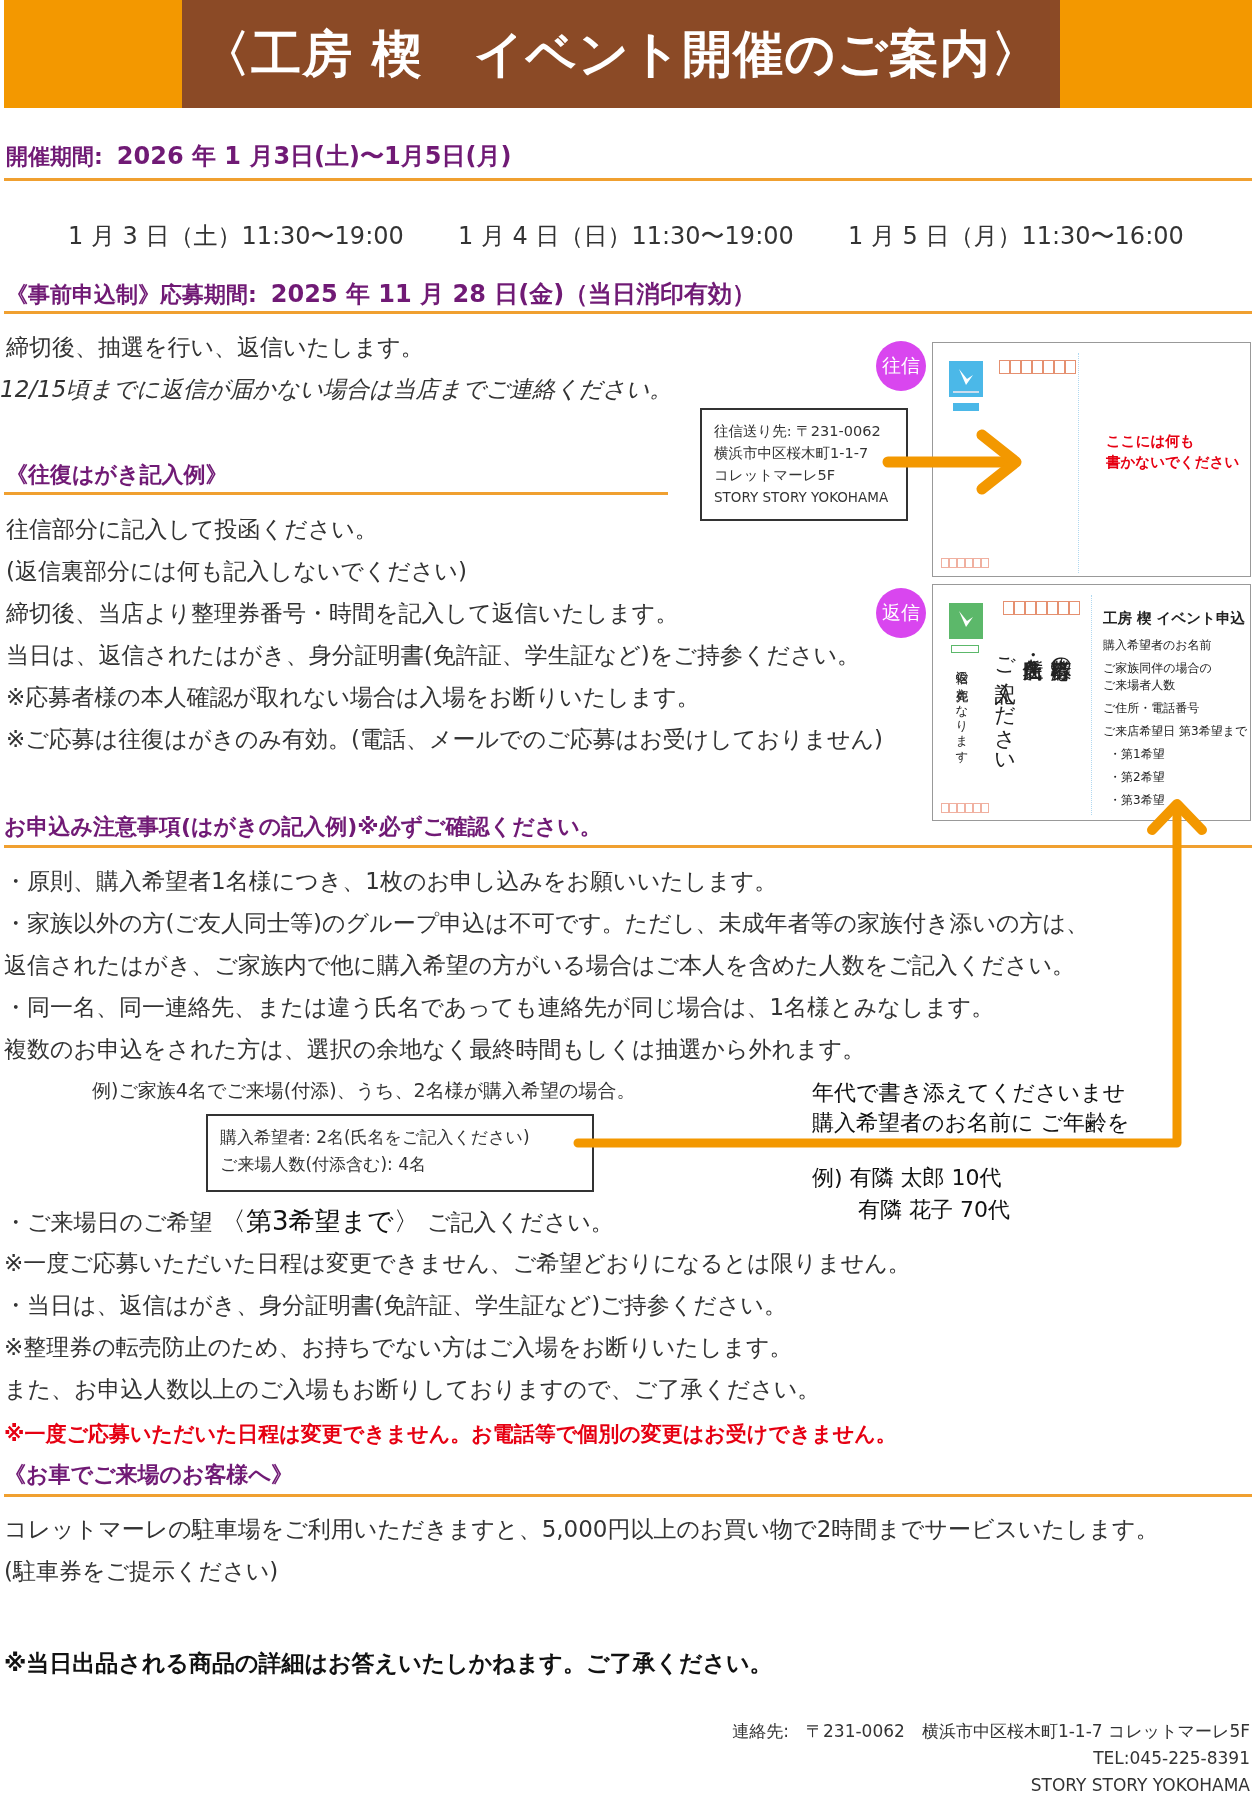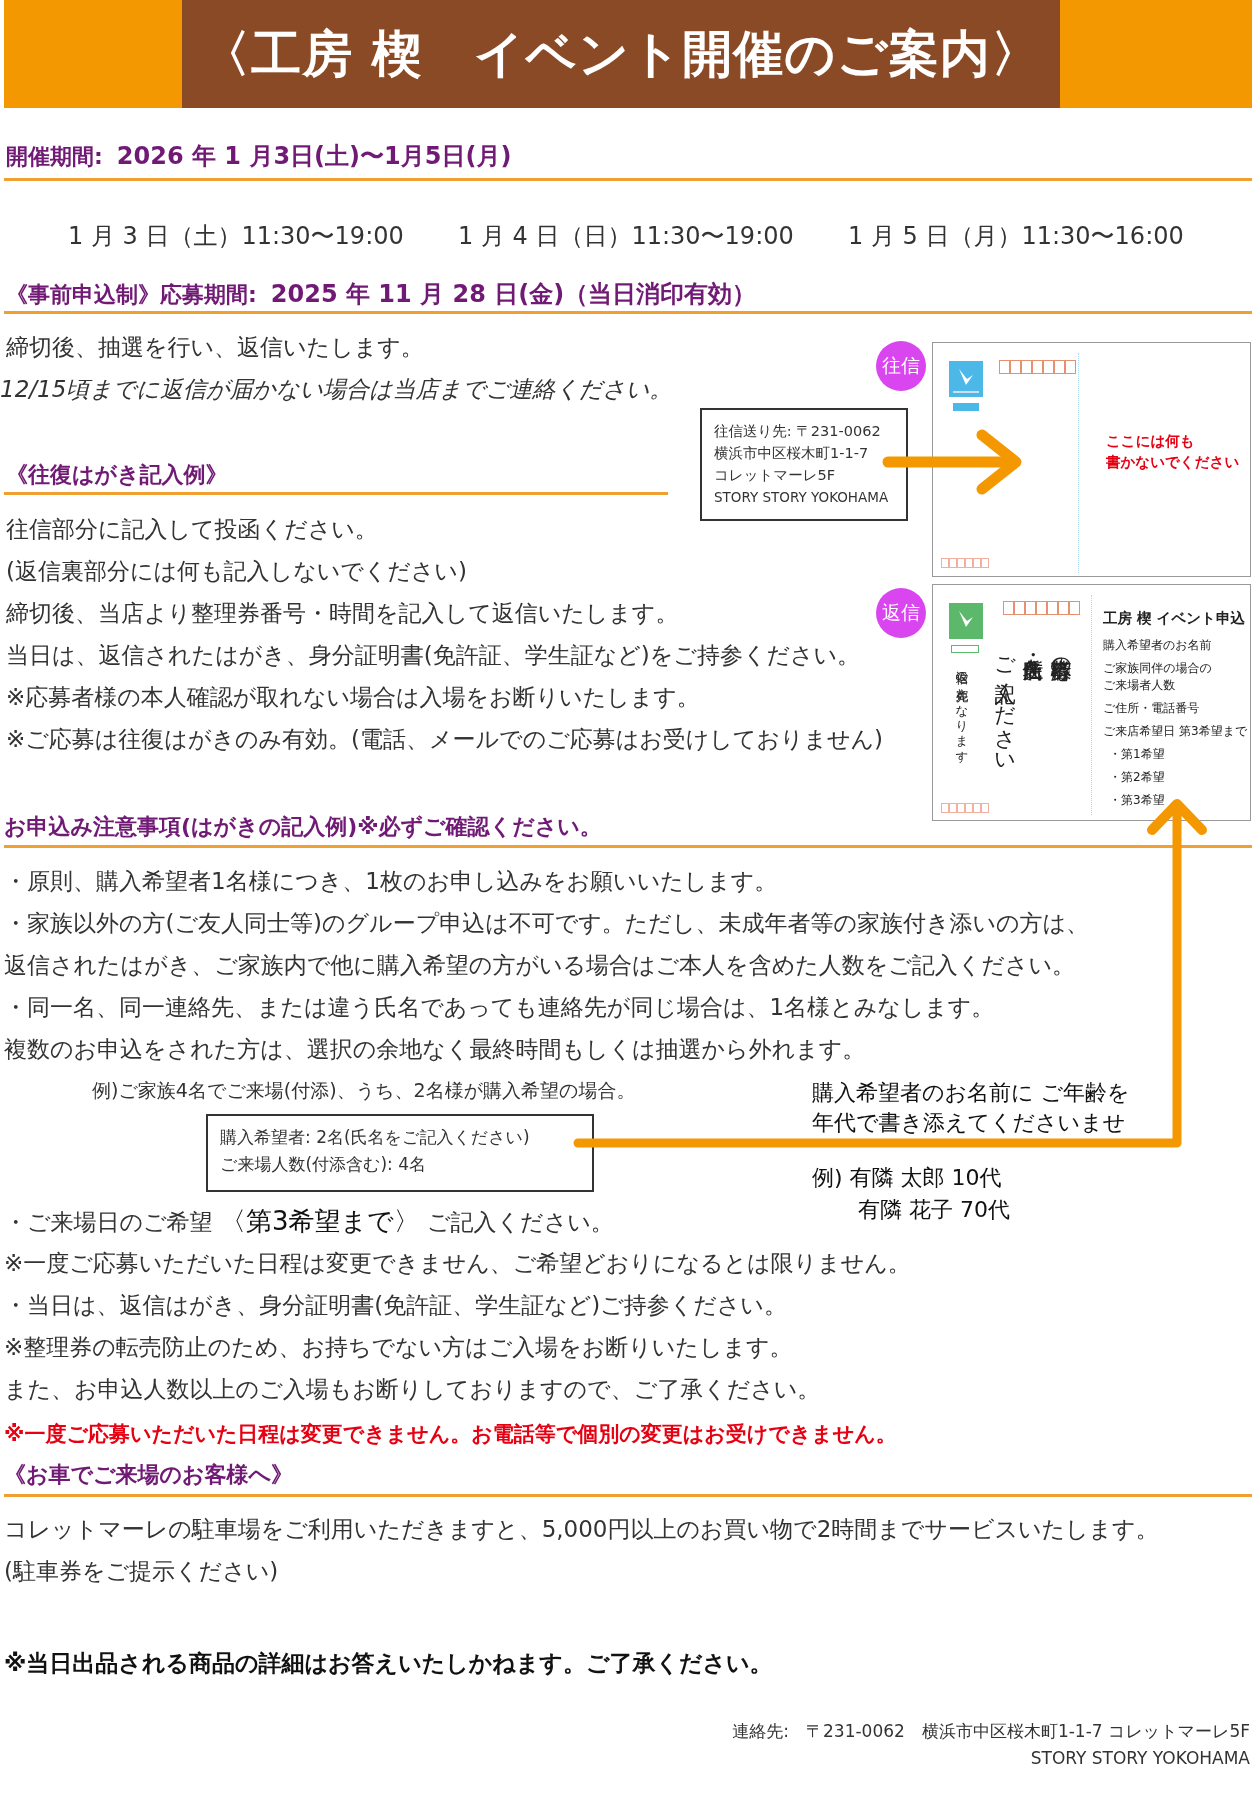--- a/index.html
+++ b/index.html
@@ -165,22 +165,22 @@
   <div>購入希望者: 2名(氏名をご記入ください)</div>
   <div>ご来場人数(付添含む): 4名</div>
 </div>
 
 <svg class="abs" style="left:570px; top:790px;" width="650" height="360">
   <path d="M8 353 L607 353 L607 18" stroke="#f39800" stroke-width="9" stroke-linecap="round" stroke-linejoin="round" fill="none"></path>
   <path d="M582 40 L607 14 L632 40" stroke="#f39800" stroke-width="10" stroke-linecap="round" stroke-linejoin="round" fill="none"></path>
 </svg>
 
 <div class="abs note-black" style="left:812px; top:1078px;">
+  <div>年代で書き添えてくださいませ</div>
   <div>購入希望者のお名前に ご年齢を</div>
-  <div>年代で書き添えてくださいませ</div>
 </div>
 <div class="abs note-black" style="left:812px; top:1162px; line-height:32px;">
   <div>例) 有隣 太郎  10代</div>
   <div style="padding-left:46px;">有隣 花子 70代</div>
 </div>
 
 <div class="abs body-line" style="left:4px; top:1204px;">
   <span>・ご来場日のご希望</span>
   <span style="font-weight:normal; font-size:26px; color:#111;">〈第3希望まで〉</span>
   <span>ご記入ください。</span>
@@ -193,14 +193,15 @@
 
 <div class="abs sec-head" style="left:4px; top:1460px;">《お車でご来場のお客様へ》</div>
 <div class="abs rule" style="left:4px; top:1494px; width:1248px;"></div>
 <div class="abs body-line" style="left:4px; top:1514px;">コレットマーレの駐車場をご利用いただきますと、5,000円以上のお買い物で2時間までサービスいたします。</div>
 <div class="abs body-line" style="left:4px; top:1556px;">(駐車券をご提示ください)</div>
 
 <div class="abs" style="left:4px; top:1648px; font-size:23px; font-weight:bold; color:#111; white-space:nowrap;">※当日出品される商品の詳細はお答えいたしかねます。ご了承ください。</div>
 
 <div class="abs footer" style="right:10px; top:1718px;">
   <div>連絡先:　〒231-0062　横浜市中区桜木町1-1-7 コレットマーレ5F</div>
+  <div>TEL:045-225-8391</div>
   <div>STORY STORY YOKOHAMA</div>
 </div>
 
 </body></html>

